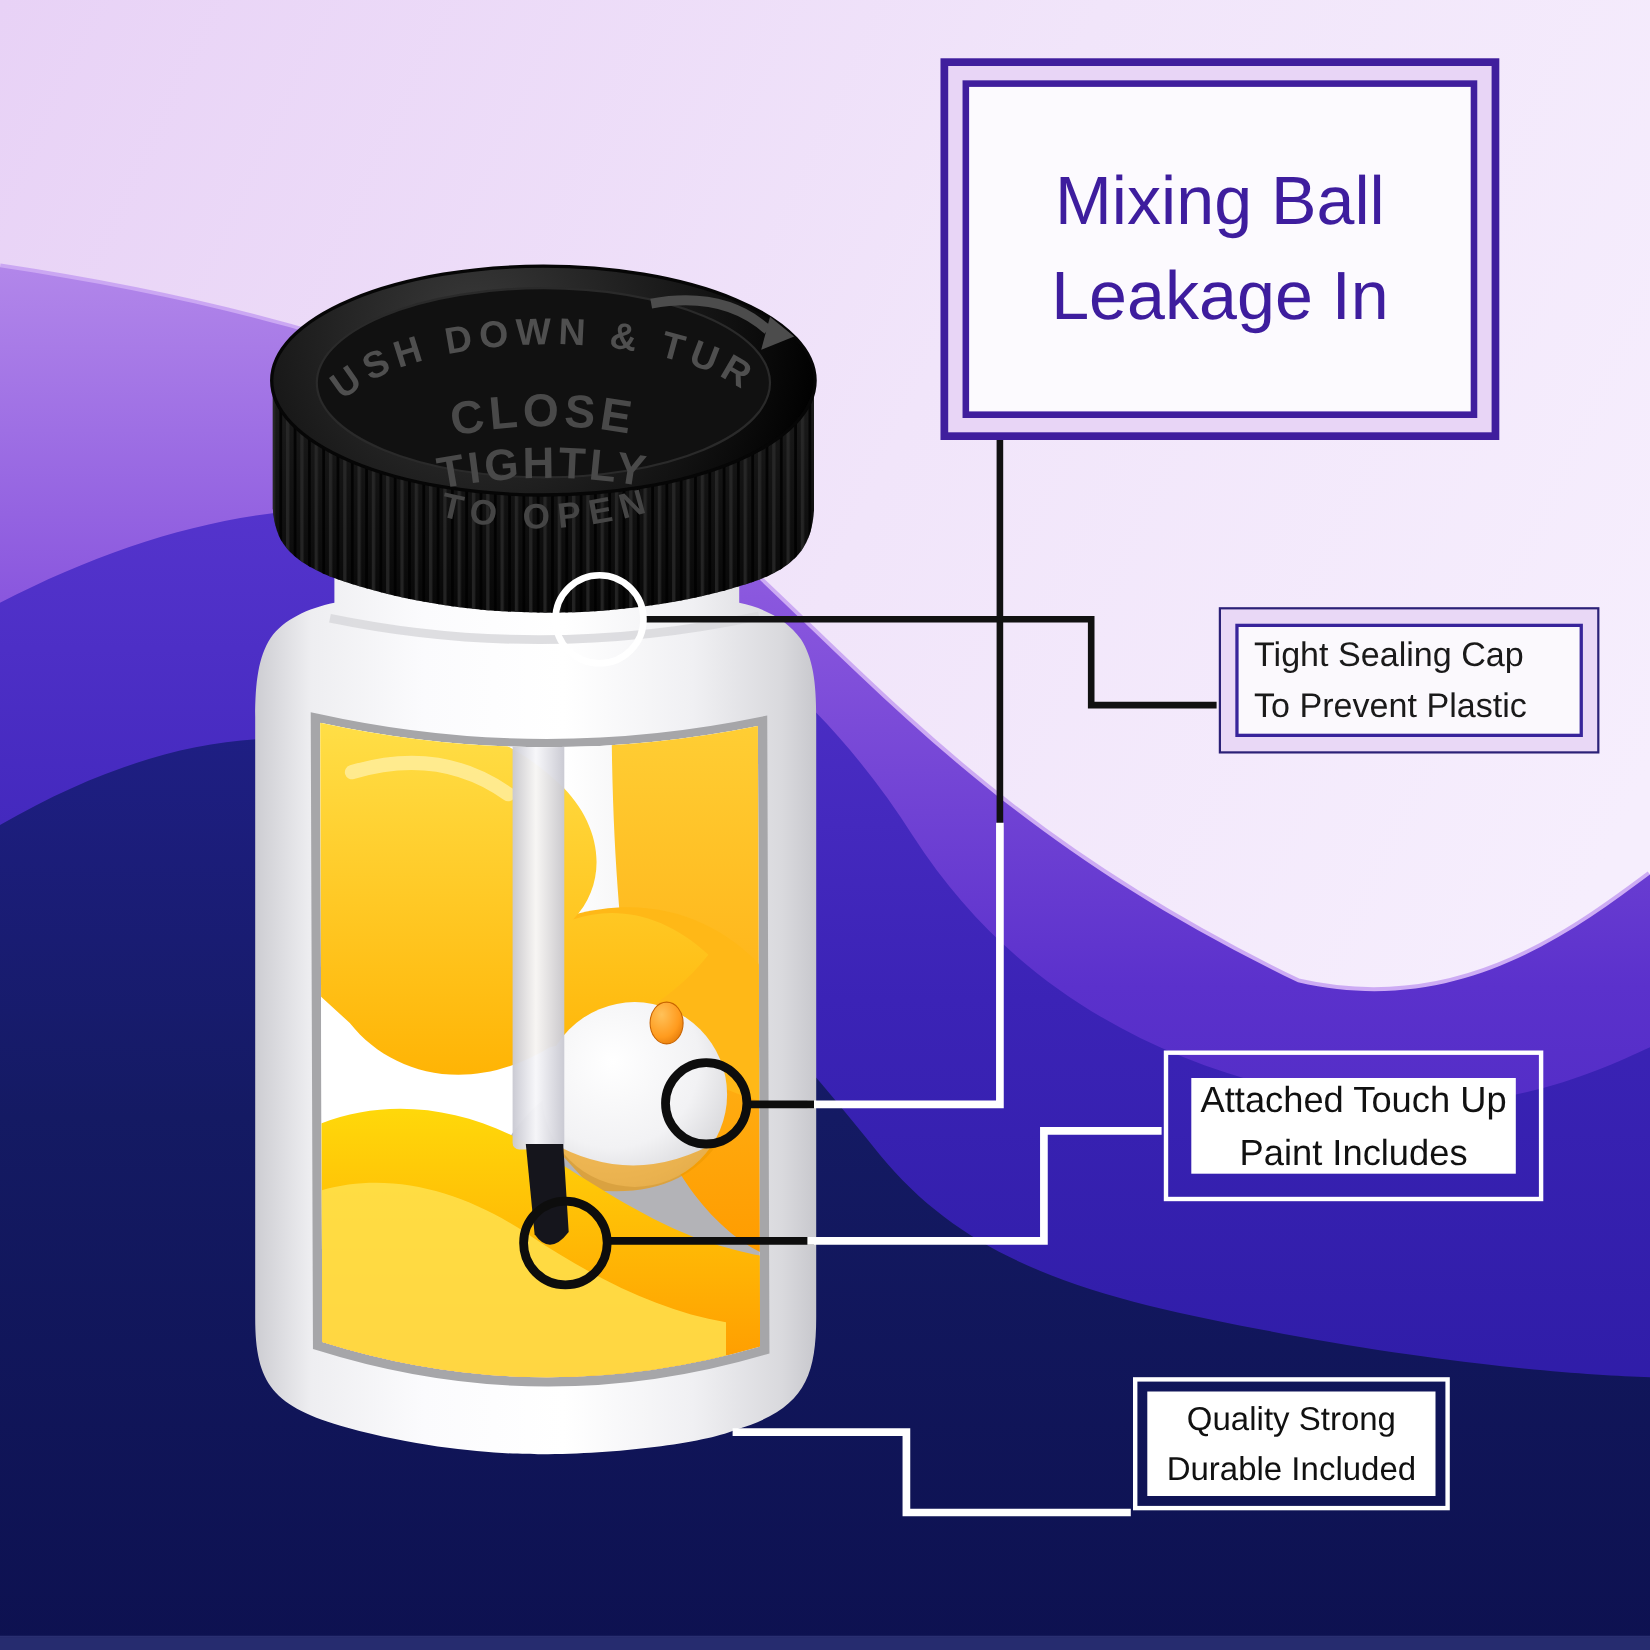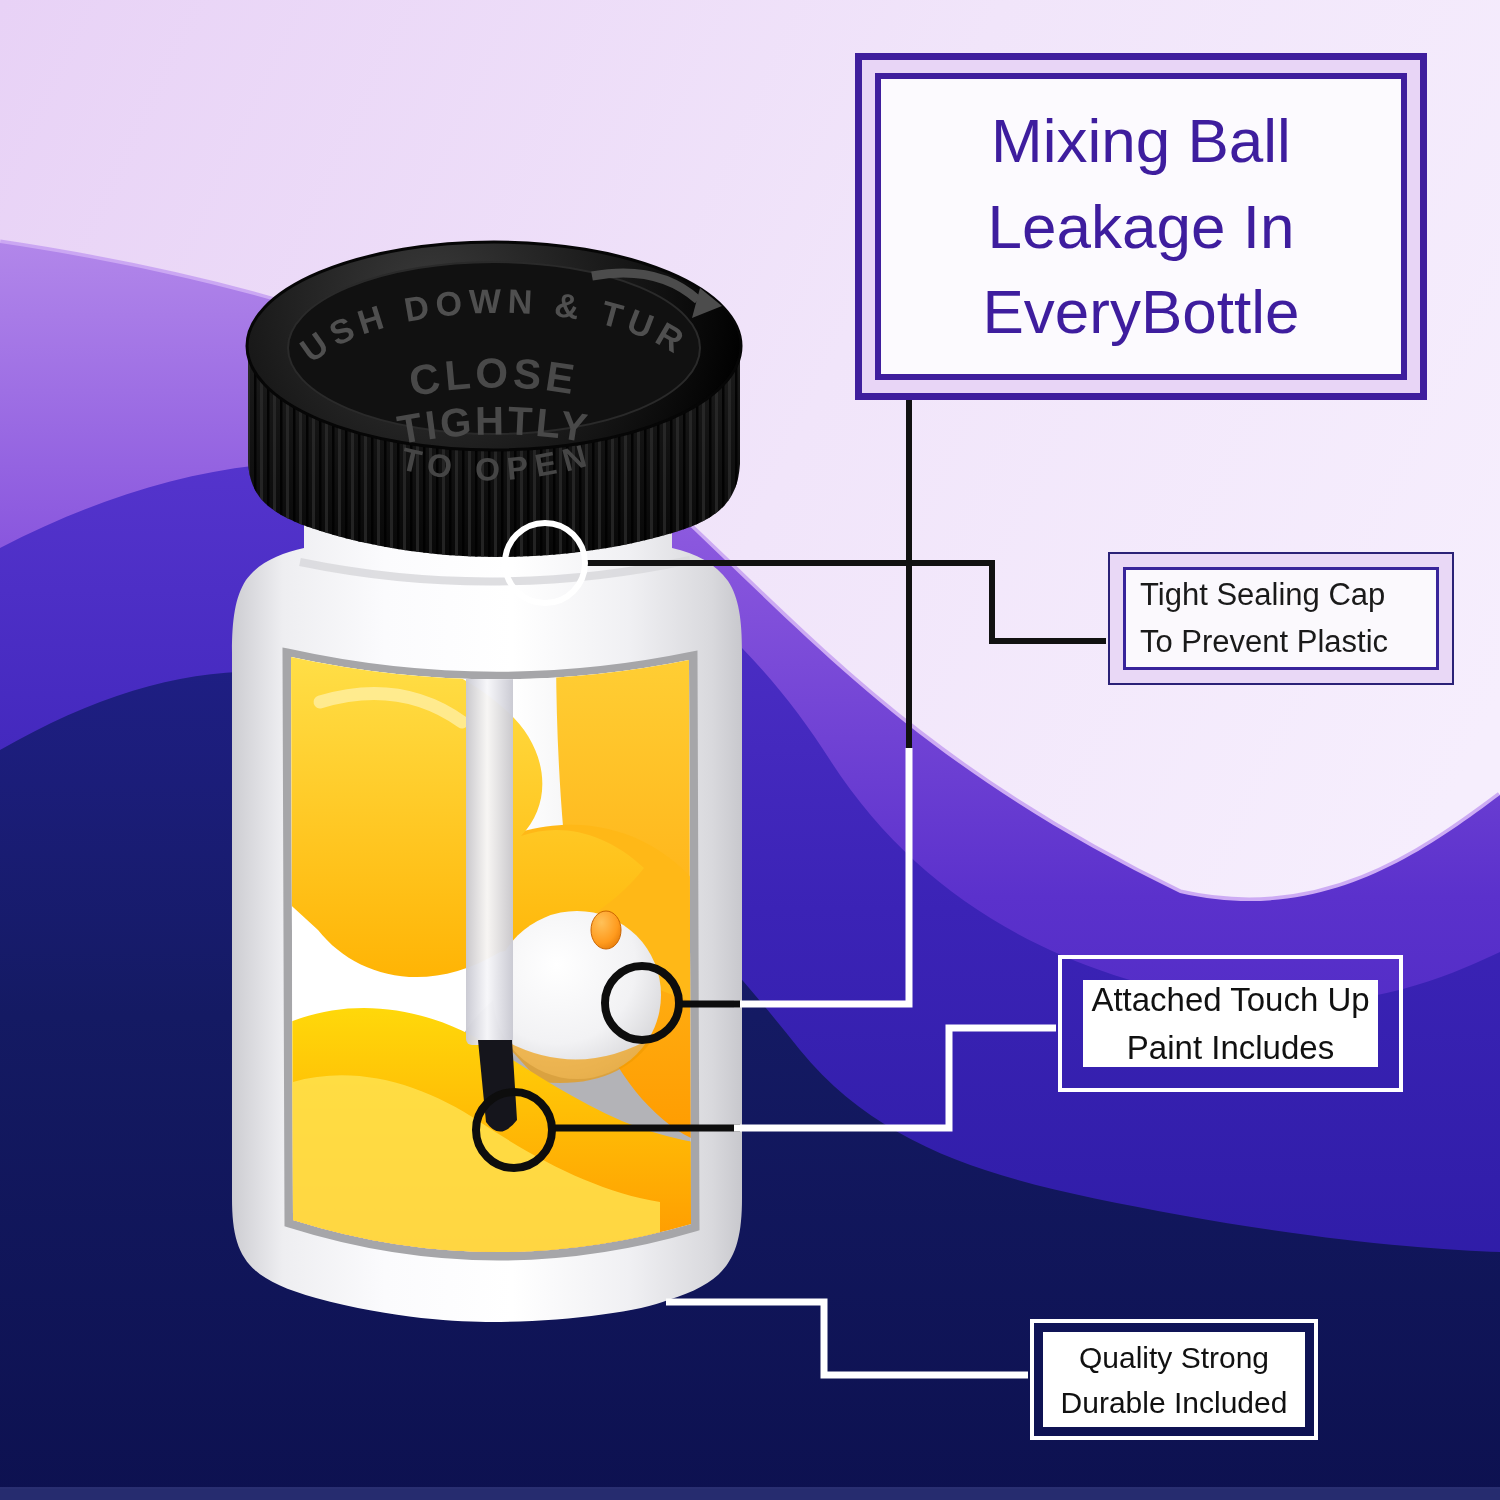--- a/index.html
+++ b/index.html
@@ -13,21 +13,21 @@
 
   .callout{position:absolute;box-sizing:border-box;display:flex;}
   .callout .inner{
     flex:1;display:flex;flex-direction:column;justify-content:center;
     box-sizing:border-box;
   }
   .line{display:block;white-space:nowrap;}
 
   
   .box-mixing{
-    left:855px;top:53px;width:572px;height:347px;
+    left:855px;top:53px;width:508px;height:347px;
     border:7px solid #3f1e9d;background:#e8d5f6;padding:13px;
   }
   .box-mixing .inner{
     border:6px solid #3f1e9d;background:#fcfafe;
     color:#3e1d9e;font-size:62px;line-height:1.38;text-align:center;
   }
 
   
   .box-sealing{
     left:1108px;top:552px;width:346px;height:133px;
@@ -43,21 +43,21 @@
   .box-attached{
     left:1058px;top:955px;width:345px;height:137px;
     border:4px solid #ffffff;background:transparent;padding:21px;
   }
   .box-attached .inner{
     background:#ffffff;color:#111;font-size:33px;line-height:1.45;text-align:center;
   }
 
   
   .box-quality{
-    left:1030px;top:1319px;width:288px;height:121px;
+    left:1030px;top:1252px;width:288px;height:121px;
     border:4px solid #ffffff;background:transparent;padding:9px;
   }
   .box-quality .inner{
     background:#ffffff;color:#111;font-size:30px;line-height:1.5;text-align:center;
   }
 </style>
 </head>
 <body>
 
 <svg id="scene" viewBox="0 0 1500 1500" xmlns="http://www.w3.org/2000/svg">
@@ -237,21 +237,20 @@
     <circle cx="545" cy="563" r="40" stroke="#ffffff" stroke-width="6"></circle>
     <circle cx="642" cy="1003" r="37" stroke="#0d0d0d" stroke-width="8"></circle>
     <circle cx="514" cy="1130" r="38" stroke="#0d0d0d" stroke-width="8"></circle>
   </g>
 </svg>
 
 <div class="callout box-mixing">
   <div class="inner">
     <span class="line">Mixing Ball</span>
     <span class="line">Leakage In</span>
-    <span class="line">EveryBottle</span>
   </div>
 </div>
 
 <div class="callout box-sealing">
   <div class="inner">
     <span class="line">Tight Sealing Cap</span>
     <span class="line">To Prevent Plastic</span>
   </div>
 </div>
 

